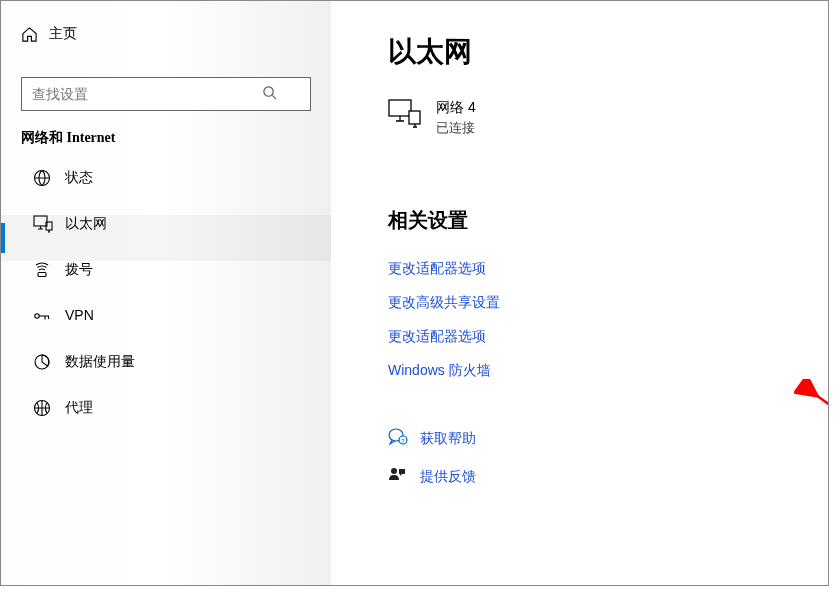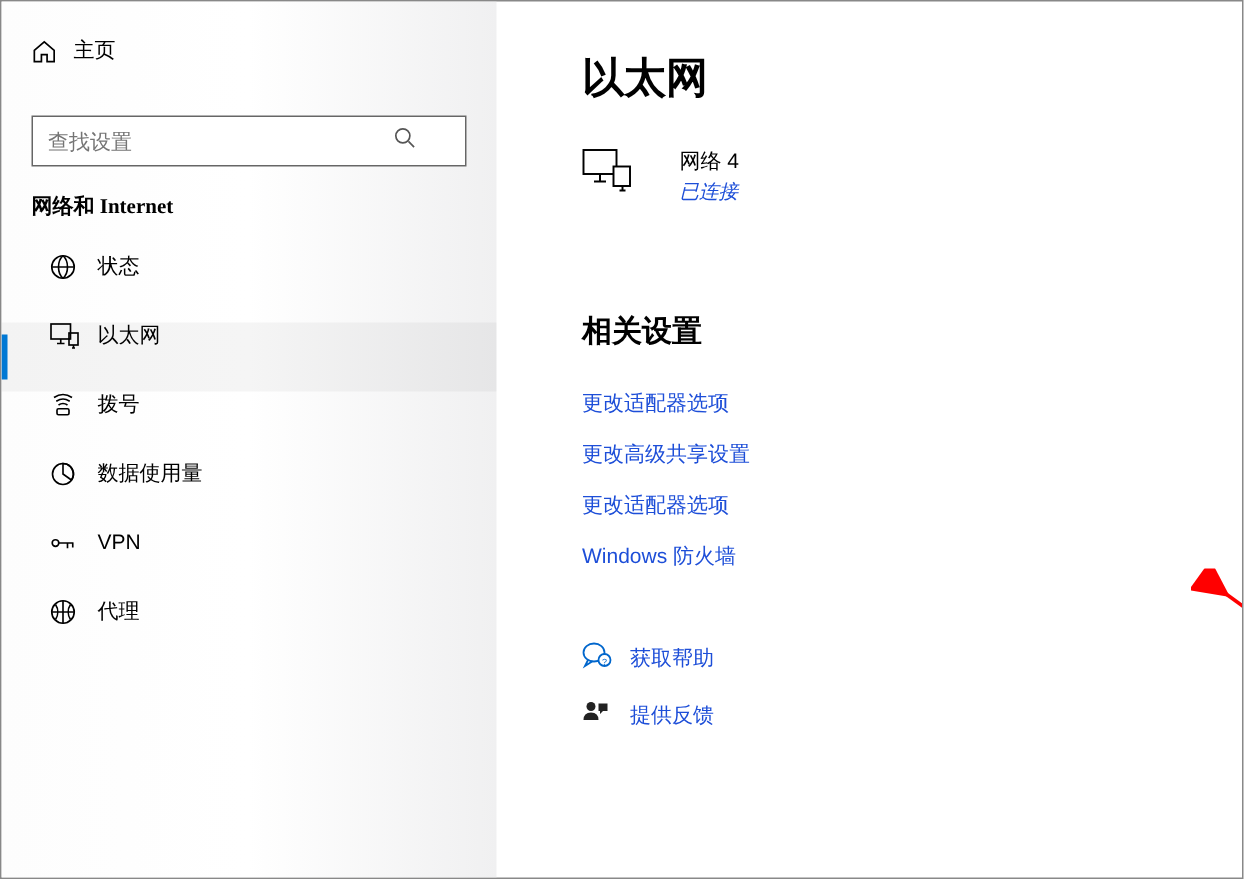--- a/index.html
+++ b/index.html
@@ -102,23 +102,23 @@
     }
     .page-title {
       font-size: 28px; font-weight: 600;
       margin-bottom: 28px;
     }
     .eth-block {
       display: flex; align-items: flex-start;
       margin-bottom: 70px;
     }
     .eth-icon-box { width: 40px; display: flex; justify-content: flex-start; }
-    .eth-texts { margin-left: 25px; }
+    .eth-texts { margin-left: 8px; }
     .eth-name { font-size: 14px; }
-    .eth-status { font-size: 13px; color: #1d4ed8; margin-top: 2px; font-style: italic; }
+    .eth-status { font-size: 13px; color: #404040; margin-top: 2px; }
     .rel-title { font-size: 20px; font-weight: 600; margin-bottom: 18px; }
     .link {
       color: #1d4ed8; font-size: 14px;
       padding: 8px 0;
       display: block;
       cursor: default;
     }
     .help-list { margin-top: 32px; }
     .help-row {
       display: flex; align-items: center;
@@ -192,34 +192,34 @@
             <svg width="18" height="18" viewBox="0 0 18 18">
                 <path d="M3 4 Q6 2 9 2 Q12 2 15 4 M4.5 6.5 Q7 5 9 5 Q11 5 13.5 6.5 M6 9 Q7.5 8 9 8 Q10.5 8 12 9" fill="none" stroke="#000" stroke-width="1.1"></path>
                 <rect x="5" y="11.5" width="8" height="4" rx="1" fill="none" stroke="#000" stroke-width="1.1"></rect>
               </svg>
           </span>
           <span>拨号</span>
         </div>
         <div class="nav-item">
           <span class="icon-slot">
             <svg width="18" height="18" viewBox="0 0 18 18">
+                <circle cx="4" cy="9" r="2.2" fill="none" stroke="#000" stroke-width="1.1"></circle>
+                <path d="M6.2 9 H16 M12 9 V12.5 M15.5 9 V12" stroke="#000" stroke-width="1.1"></path>
+              </svg>
+          </span>
+          <span>VPN</span>
+        </div>
+        <div class="nav-item">
+          <span class="icon-slot">
+            <svg width="18" height="18" viewBox="0 0 18 18">
                 <circle cx="9" cy="9" r="7" fill="none" stroke="#000" stroke-width="1.1"></circle>
                 <path d="M9 2 A7 7 0 0 1 14.6 13 L9 9 Z" fill="none" stroke="#000" stroke-width="1.1"></path>
               </svg>
           </span>
           <span>数据使用量</span>
-        </div>
-        <div class="nav-item">
-          <span class="icon-slot">
-            <svg width="18" height="18" viewBox="0 0 18 18">
-                <circle cx="4" cy="9" r="2.2" fill="none" stroke="#000" stroke-width="1.1"></circle>
-                <path d="M6.2 9 H16 M12 9 V12.5 M15.5 9 V12" stroke="#000" stroke-width="1.1"></path>
-              </svg>
-          </span>
-          <span>VPN</span>
         </div>
         <div class="nav-item">
           <span class="icon-slot">
             <svg width="18" height="18" viewBox="0 0 18 18">
                 <circle cx="9" cy="9" r="7.5" fill="none" stroke="#000" stroke-width="1.1"></circle>
                 <path d="M1.5 9 H16.5 M9 1.5 V16.5 M4 4 C6 7 6 11 4 14 M14 4 C12 7 12 11 14 14" fill="none" stroke="#000" stroke-width="1.1"></path>
               </svg>
           </span>
           <span>代理</span>
         </div>

